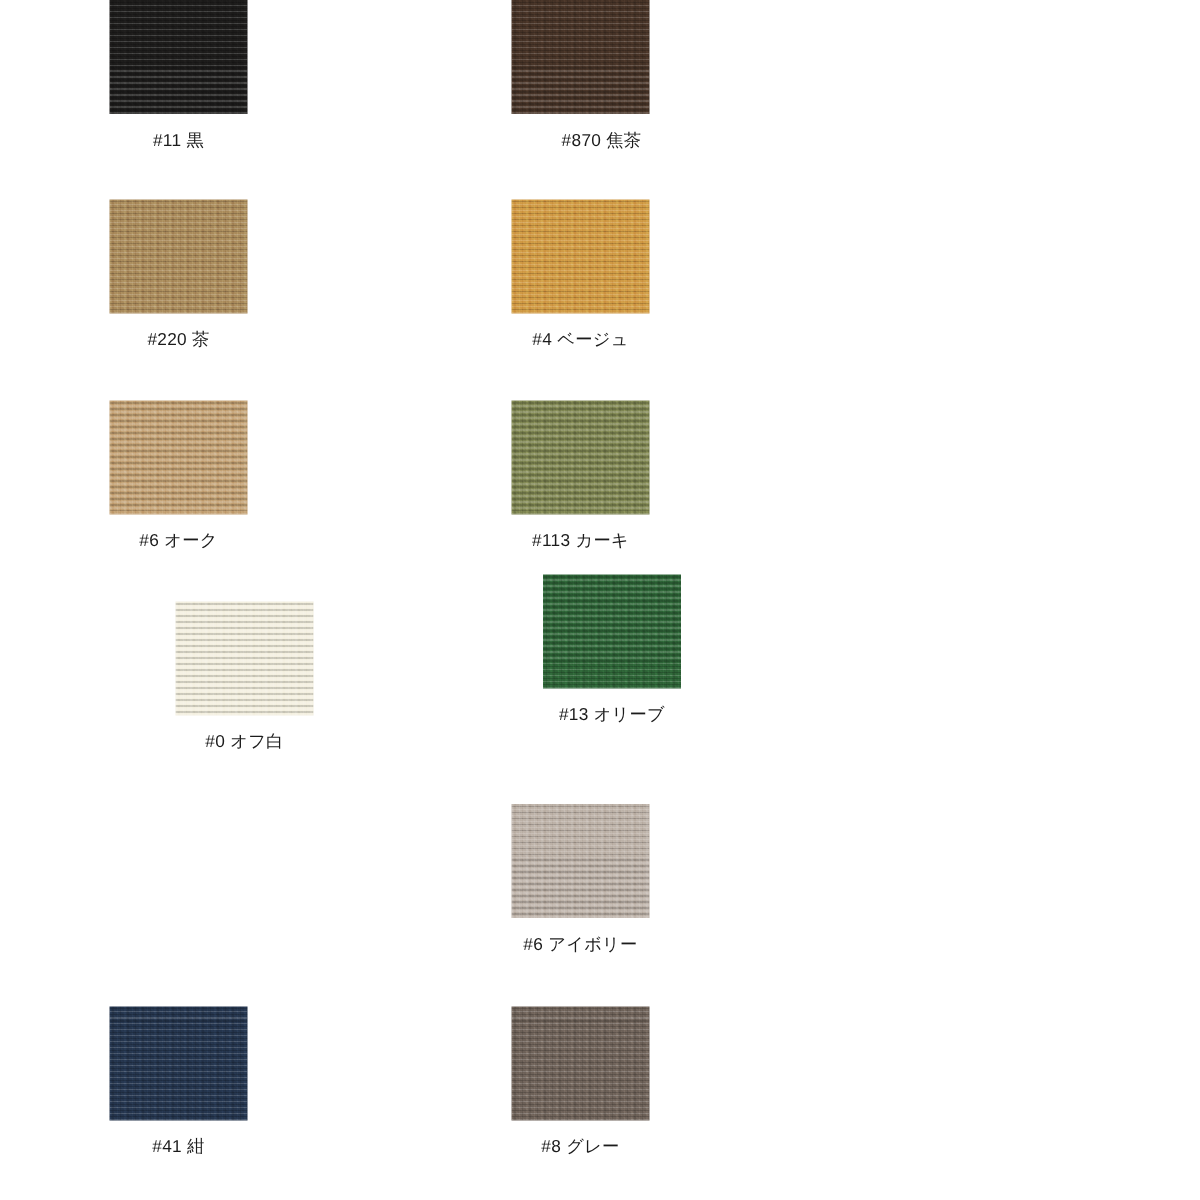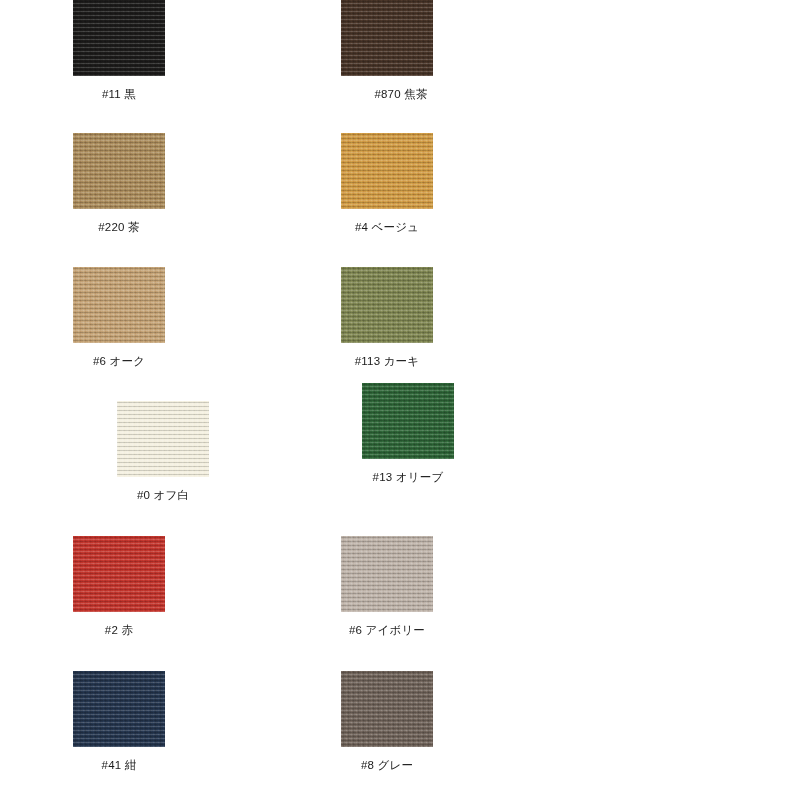--- a/index.html
+++ b/index.html
@@ -123,24 +123,20 @@
       <div class="swatch-label" style="margin-top: 12px;">#113 カーキ</div>
     </div>
     <div class="swatch-cell" style="left: 73px; top: 401px; margin-left: 44px;">
       <div class="swatch-chip" style="width: 92px; height: 76px; background-color: rgb(244, 240, 224);"></div>
       <div class="swatch-label" style="margin-top: 12px;">#0 オフ白</div>
     </div>
     <div class="swatch-cell" style="left: 341px; top: 383px; margin-left: 21px;">
       <div class="swatch-chip" style="width: 92px; height: 76px; background-color: rgb(45, 98, 54);"></div>
       <div class="swatch-label" style="margin-top: 12px;">#13 オリーブ</div>
     </div>
-    <div class="swatch-cell" style="left: 73px; top: 536px;">
-      <div class="swatch-chip" style="width: 92px; height: 76px; background-color: rgb(192, 52, 44);"></div>
-      <div class="swatch-label" style="margin-top: 12px;">#2 赤</div>
-    </div>
     <div class="swatch-cell" style="left: 341px; top: 536px;">
       <div class="swatch-chip" style="width: 92px; height: 76px; background-color: rgb(189, 178, 168);"></div>
       <div class="swatch-label" style="margin-top: 12px;">#6 アイボリー</div>
     </div>
     <div class="swatch-cell" style="left: 73px; top: 671px;">
       <div class="swatch-chip" style="width: 92px; height: 76px; background-color: rgb(36, 52, 76);"></div>
       <div class="swatch-label" style="margin-top: 12px;">#41 紺</div>
     </div>
     <div class="swatch-cell" style="left: 341px; top: 671px;">
       <div class="swatch-chip" style="width: 92px; height: 76px; background-color: rgb(109, 97, 88);"></div>

